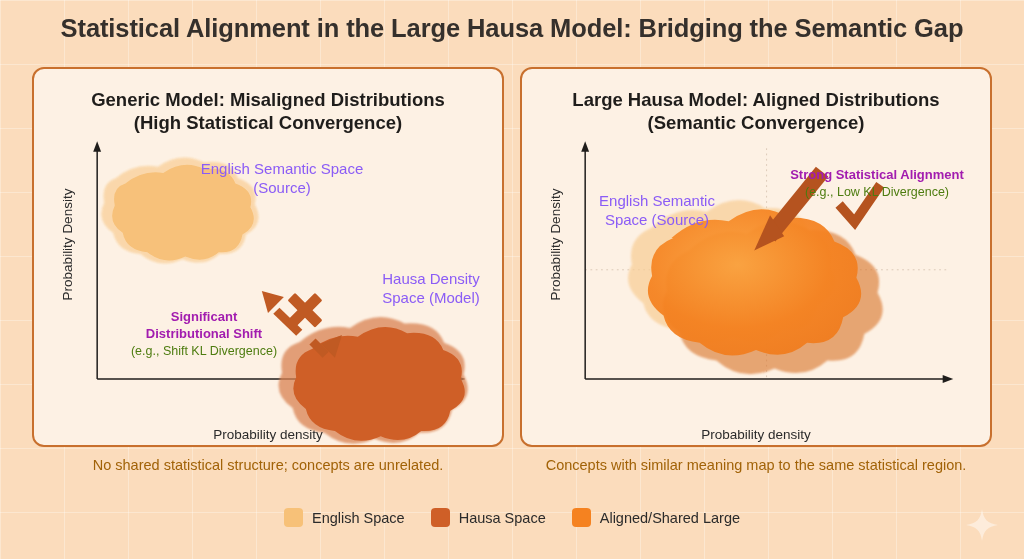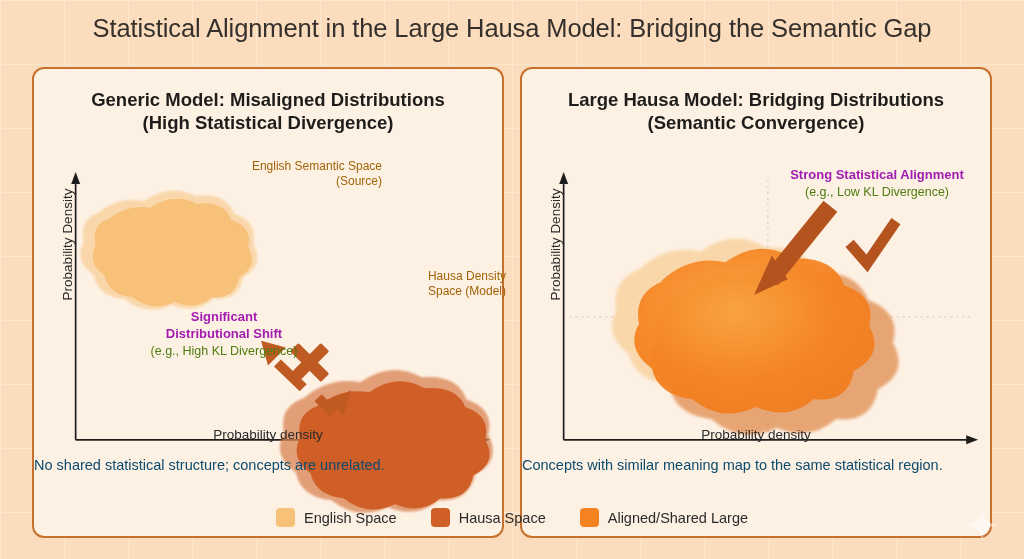--- a/index.html
+++ b/index.html
@@ -14,26 +14,26 @@
     position: absolute; inset: 0;
     background-image:
       linear-gradient(to right, rgba(255,255,255,0.30) 1px, transparent 1px),
       linear-gradient(to bottom, rgba(255,255,255,0.30) 1px, transparent 1px);
     background-size: 64px 64px;
     pointer-events: none;
   }
   #page-title {
     position: absolute; top: 14px; left: 0; width: 1024px;
     text-align: center;
-    font-size: 25.5px; font-weight: normal; color: #35302c;
+    font-size: 25.5px; font-weight: bold; color: #35302c;
     letter-spacing: -0.1px;
   }
   .panel {
     position: absolute;
-    top: 67px; height: 471px;
+    top: 67px; height: 380px;
     background: #fdf1e4;
     border: 2px solid #c8702e;
     border-radius: 12px;
   }
   #panel-left  { left: 32px;  width: 472px; }
   #panel-right { left: 520px; width: 472px; }
   .panel-title {
     position: absolute; top: 19px; left: 0; width: 100%;
     text-align: center; font-size: 18.5px; font-weight: bold;
     color: #1f1d1b; line-height: 1.27;
@@ -43,52 +43,52 @@
     position: absolute; left: -47px; top: 168px; width: 160px;
     transform: rotate(-90deg);
     text-align: center; font-size: 13.5px; color: #2b2b2b;
   }
   .axis-x-label {
     position: absolute; top: 358px; left: 0; width: 100%;
     text-align: center; font-size: 13.5px; color: #2b2b2b;
   }
   .footer-note {
     position: absolute; top: 388px; left: 0; width: 100%;
-    font-size: 14.5px; color: #0c4a6e;
+    text-align: center; font-size: 14.5px; color: #a16207;
   }
   .blob-label {
-    position: absolute; text-align: right; font-size: 12px;
-    color: #a16207; line-height: 1.28;
+    position: absolute; text-align: center; font-size: 15px;
+    color: #8b5cf6; line-height: 1.28;
   }
   .callout {
     position: absolute; text-align: center; line-height: 1.3;
   }
   .callout .hd { font-size: 13px; font-weight: bold; color: #a21caf; }
   .callout .sb { font-size: 12.5px; color: #4d7c0f; }
   #legend {
     position: absolute; left: 0; top: 508px; width: 1024px;
-    display: flex; justify-content: center; align-items: center; gap: 34px;
+    display: flex; justify-content: center; align-items: center; gap: 26px;
   }
   .legend-item { display: flex; align-items: center; gap: 9px; }
   .swatch { width: 19px; height: 19px; border-radius: 4px; }
   .legend-label { font-size: 14.5px; color: #2b2b2b; }
   #sparkle { position: absolute; right: 22px; bottom: 14px; opacity: 0.85; }
 </style>
 </head>
 <body>
 
 <div id="bg-grid"></div>
 
 <h1 id="page-title">Statistical Alignment in the Large Hausa Model: Bridging the Semantic Gap</h1>
 
 <section class="panel" id="panel-left">
 
   <div class="panel-title">
     <div>Generic Model: Misaligned Distributions</div>
-    <div>(High Statistical Divergence)</div>
+    <div>(High Statistical Convergence)</div>
   </div>
 
   <svg class="plot" viewBox="0 0 472 427">
     <defs>
       <filter id="softL" x="-20%" y="-20%" width="140%" height="140%">
         <feGaussianBlur stdDeviation="1.2"></feGaussianBlur>
       </filter>
     </defs>
 
     <g stroke="#1f1d1b" stroke-width="1.7" fill="none">
@@ -131,33 +131,33 @@
   <div class="blob-label" style="left:148px; top:90px; width:200px;">
     <div>English Semantic Space</div>
     <div>(Source)</div>
   </div>
 
   <div class="blob-label" style="left:322px; top:200px; width:150px;">
     <div>Hausa Density</div>
     <div>Space (Model)</div>
   </div>
 
-  <div class="callout" style="left:84px; top:240px; width:212px;">
+  <div class="callout" style="left:64px; top:240px; width:212px;">
     <div class="hd">Significant</div>
     <div class="hd">Distributional Shift</div>
-    <div class="sb">(e.g., High KL Divergence)</div>
+    <div class="sb">(e.g., Shift KL Divergence)</div>
   </div>
 
   <div class="footer-note">No shared statistical structure; concepts are unrelated.</div>
 </section>
 
 <section class="panel" id="panel-right">
 
   <div class="panel-title">
-    <div>Large Hausa Model: Bridging Distributions</div>
+    <div>Large Hausa Model: Aligned Distributions</div>
     <div>(Semantic Convergence)</div>
   </div>
 
   <svg class="plot" viewBox="0 0 472 427">
     <defs>
       <filter id="softR" x="-20%" y="-20%" width="140%" height="140%">
         <feGaussianBlur stdDeviation="1.4"></feGaussianBlur>
       </filter>
       <radialGradient id="alignedGrad" cx="42%" cy="38%" r="72%">
         <stop offset="0%" stop-color="#fba33f"></stop>
@@ -196,20 +196,24 @@
     </g>
 
     <g fill="none" stroke="#b5531f" stroke-width="11" stroke-linecap="square" stroke-linejoin="miter">
       <path d="M334,158 L348,174 L374,136"></path>
     </g>
   </svg>
 
   <div class="axis-y-label">Probability Density</div>
   <div class="axis-x-label">Probability density</div>
 
+  <div class="blob-label" style="left:50px; top:122px; width:170px;">
+    <div>English Semantic</div>
+    <div>Space (Source)</div>
+  </div>
 
 
   <div class="callout" style="left:240px; top:98px; width:230px;">
     <div class="hd">Strong Statistical Alignment</div>
     <div class="sb">(e.g., Low KL Divergence)</div>
   </div>
 
   <div class="footer-note">Concepts with similar meaning map to the same statistical region.</div>
 </section>
 

